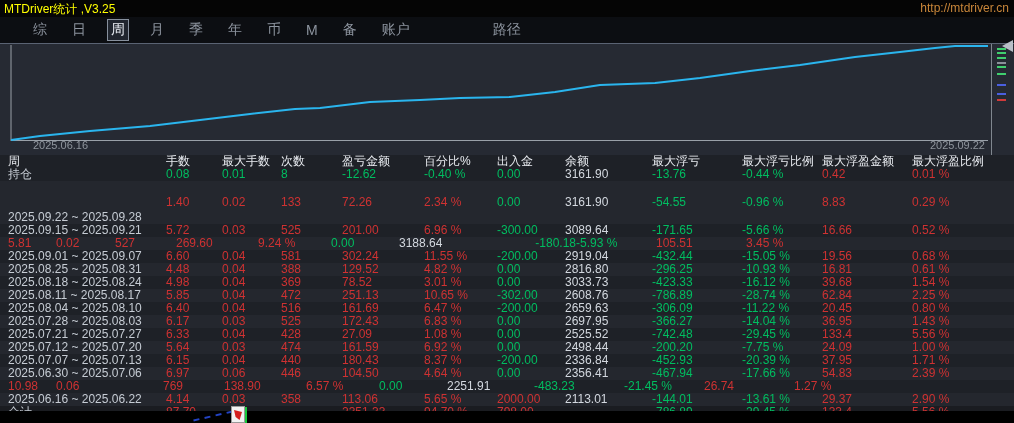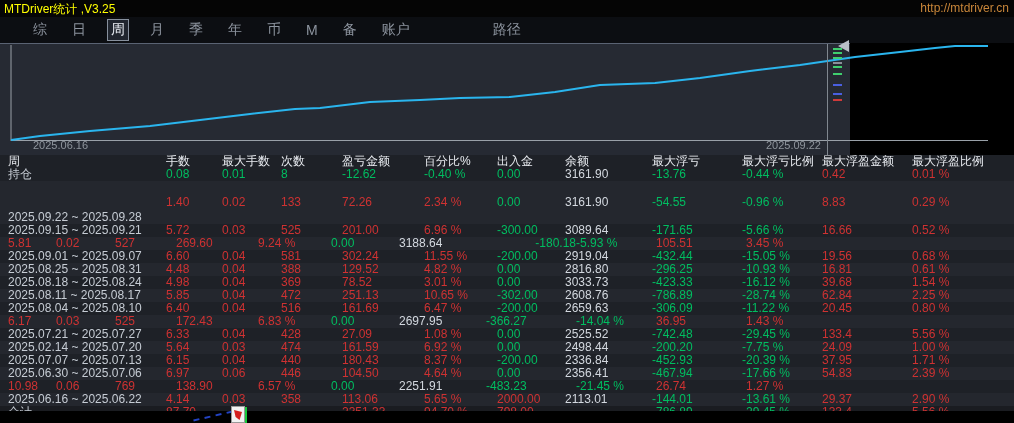--- a/index.html
+++ b/index.html
@@ -13,21 +13,21 @@
 
   
   .menubar{position:absolute;top:17px;left:0;width:1014px;height:26px;background:#0c0e12;
            display:flex;align-items:center;padding-left:30px;box-sizing:border-box;
            color:#8d949f;font-size:14px;}
   .mi{margin-right:19px;padding:1px 3px;cursor:default;}
   .mi.active{color:#e8ecf2;background:#20252e;outline:1px solid #87909d;}
   .mi.gap{margin-left:58px;}
 
   
-  .chart{position:absolute;top:43px;left:0;width:850px;height:112px;background:#262a33;
+  .chart{position:absolute;top:43px;left:0;width:1014px;height:112px;background:#262a33;
          border-top:1px solid #5a6373;box-sizing:border-box;text-align:right;}
   .chart svg{position:absolute;top:0;left:0;overflow:visible;}
   .xlabel{position:absolute;font-size:11px;color:#8f959d;top:95px;}
   .xlabel.start{left:33px;}
   .xlabel.end{right:29px;}
   .strip{position:absolute;top:0;right:0;width:22px;height:111px;border-left:1px solid #80878f;}
   .tick{position:absolute;left:5px;width:9px;height:2px;}
   .scroll-arrow{position:absolute;right:1px;top:-4px;width:0;height:0;
          border-top:6px solid transparent;border-bottom:6px solid transparent;
          border-right:11px solid #b9bfc7;}
@@ -237,20 +237,21 @@
         <div class="cell c-r" style="flex: 0 0 82px;">161.69</div>
         <div class="cell c-r" style="flex: 0 0 73px;">6.47 %</div>
         <div class="cell c-g" style="flex: 0 0 68px;">-200.00</div>
         <div class="cell c-w" style="flex: 0 0 87px;">2659.63</div>
         <div class="cell c-g" style="flex: 0 0 90px;">-306.09</div>
         <div class="cell c-g" style="flex: 0 0 80px;">-11.22 %</div>
         <div class="cell c-r" style="flex: 0 0 90px;">20.45</div>
         <div class="cell c-r" style="flex: 0 0 102px;">0.80 %</div>
       </div>
       <div class="trow stripe">
+        <div class="cell c-d" style="flex: 0 0 166px;">2025.07.28 ~ 2025.08.03</div>
         <div class="cell c-r" style="flex: 0 0 56px;">6.17</div>
         <div class="cell c-r" style="flex: 0 0 59px;">0.03</div>
         <div class="cell c-r" style="flex: 0 0 61px;">525</div>
         <div class="cell c-r" style="flex: 0 0 82px;">172.43</div>
         <div class="cell c-r" style="flex: 0 0 73px;">6.83 %</div>
         <div class="cell c-g" style="flex: 0 0 68px;">0.00</div>
         <div class="cell c-w" style="flex: 0 0 87px;">2697.95</div>
         <div class="cell c-g" style="flex: 0 0 90px;">-366.27</div>
         <div class="cell c-g" style="flex: 0 0 80px;">-14.04 %</div>
         <div class="cell c-r" style="flex: 0 0 90px;">36.95</div>
@@ -264,21 +265,21 @@
         <div class="cell c-r" style="flex: 0 0 82px;">27.09</div>
         <div class="cell c-r" style="flex: 0 0 73px;">1.08 %</div>
         <div class="cell c-g" style="flex: 0 0 68px;">0.00</div>
         <div class="cell c-w" style="flex: 0 0 87px;">2525.52</div>
         <div class="cell c-g" style="flex: 0 0 90px;">-742.48</div>
         <div class="cell c-g" style="flex: 0 0 80px;">-29.45 %</div>
         <div class="cell c-r" style="flex: 0 0 90px;">133.4</div>
         <div class="cell c-r" style="flex: 0 0 102px;">5.56 %</div>
       </div>
       <div class="trow stripe">
-        <div class="cell c-d" style="flex: 0 0 166px;">2025.02.14 ~ 2025.07.20</div>
+        <div class="cell c-d" style="flex: 0 0 166px;">2025.07.12 ~ 2025.07.20</div>
         <div class="cell c-r" style="flex: 0 0 56px;">5.64</div>
         <div class="cell c-r" style="flex: 0 0 59px;">0.03</div>
         <div class="cell c-r" style="flex: 0 0 61px;">474</div>
         <div class="cell c-r" style="flex: 0 0 82px;">161.59</div>
         <div class="cell c-r" style="flex: 0 0 73px;">6.92 %</div>
         <div class="cell c-g" style="flex: 0 0 68px;">0.00</div>
         <div class="cell c-w" style="flex: 0 0 87px;">2498.44</div>
         <div class="cell c-g" style="flex: 0 0 90px;">-200.20</div>
         <div class="cell c-g" style="flex: 0 0 80px;">-7.75 %</div>
         <div class="cell c-r" style="flex: 0 0 90px;">24.09</div>
@@ -308,21 +309,21 @@
         <div class="cell c-g" style="flex: 0 0 68px;">0.00</div>
         <div class="cell c-w" style="flex: 0 0 87px;">2356.41</div>
         <div class="cell c-g" style="flex: 0 0 90px;">-467.94</div>
         <div class="cell c-g" style="flex: 0 0 80px;">-17.66 %</div>
         <div class="cell c-r" style="flex: 0 0 90px;">54.83</div>
         <div class="cell c-r" style="flex: 0 0 102px;">2.39 %</div>
       </div>
       <div class="trow">
         <div class="cell c-r" style="flex: 0 0 56px;">10.98</div>
         <div class="cell c-r" style="flex: 0 0 59px;">0.06</div>
-        <div class="cell c-r" style="flex: 0 0 61px;">769</div>
+        <div class="cell c-r" style="flex: 0 0 61px; margin-left: 48px;">769</div>
         <div class="cell c-r" style="flex: 0 0 82px;">138.90</div>
         <div class="cell c-r" style="flex: 0 0 73px;">6.57 %</div>
         <div class="cell c-g" style="flex: 0 0 68px;">0.00</div>
         <div class="cell c-w" style="flex: 0 0 87px;">2251.91</div>
         <div class="cell c-g" style="flex: 0 0 90px;">-483.23</div>
         <div class="cell c-g" style="flex: 0 0 80px;">-21.45 %</div>
         <div class="cell c-r" style="flex: 0 0 90px;">26.74</div>
         <div class="cell c-r" style="flex: 0 0 102px;">1.27 %</div>
       </div>
       <div class="trow stripe">

